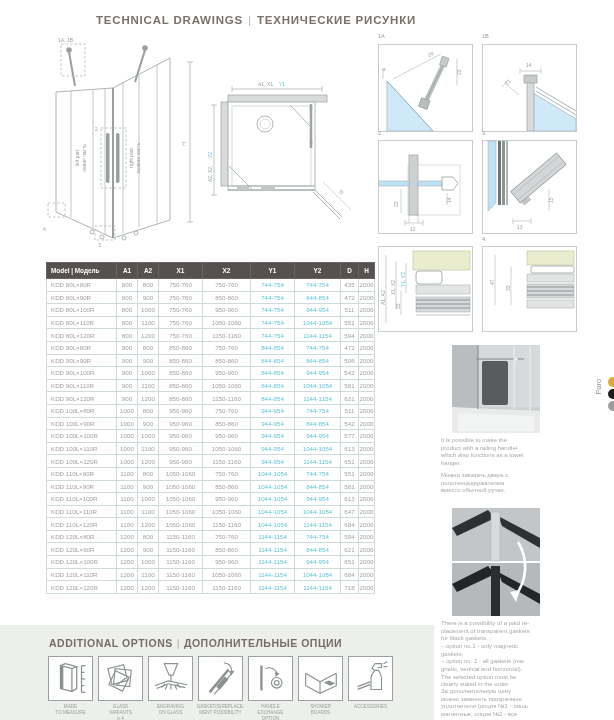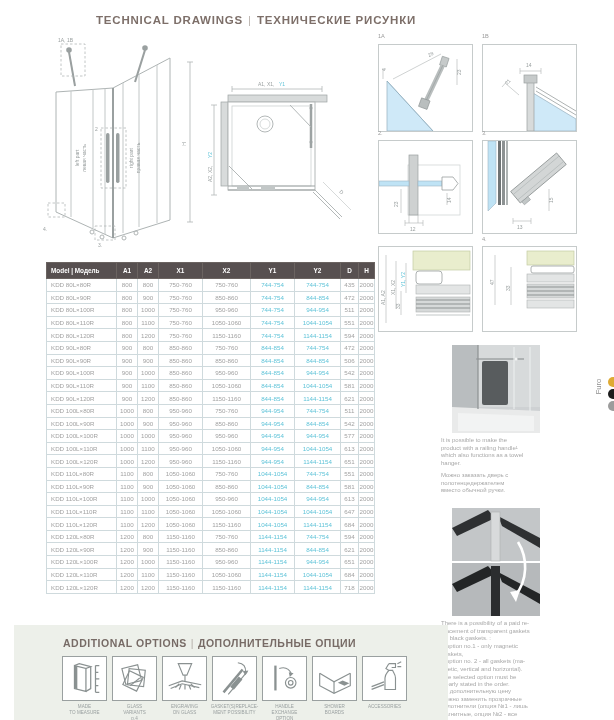--- a/index.html
+++ b/index.html
@@ -30,21 +30,21 @@
 
   
   .photo{position:absolute;overflow:hidden;}
 
   
   .furo-label{position:absolute;left:581px;top:382px;width:34px;text-align:center;
       font-size:7.5px;color:#8f8f8f;transform:rotate(-90deg);}
   .dot{position:absolute;width:10px;height:10px;border-radius:50%;}
 
   
-  .band{position:absolute;left:14px;top:625px;width:434px;height:95px;background:#edf0ea;text-decoration:underline;}
+  .band{position:absolute;left:0;top:625px;width:434px;height:95px;background:#edf0ea;text-decoration:underline;}
   .band-title{position:absolute;left:49px;top:12px;font-size:10.5px;font-weight:bold;
       color:#776b66;letter-spacing:.5px;white-space:nowrap;}
   .band-title .sep{color:#b3aca7;margin:0 4px;font-weight:normal;}
   .options-row{position:absolute;left:48px;top:31px;display:flex;gap:5px;}
   .opt{width:45px;display:flex;flex-direction:column;align-items:center;}
   .opt-box{width:43px;height:43px;background:#fff;border:1px solid #9aa0a0;box-sizing:content-box;}
   .opt-caption{margin-top:3px;font-size:4.6px;line-height:1.3;color:#9aa0a0;
       text-align:center;white-space:pre-line;}
 
   svg text{font-family:"Liberation Sans",sans-serif;}

